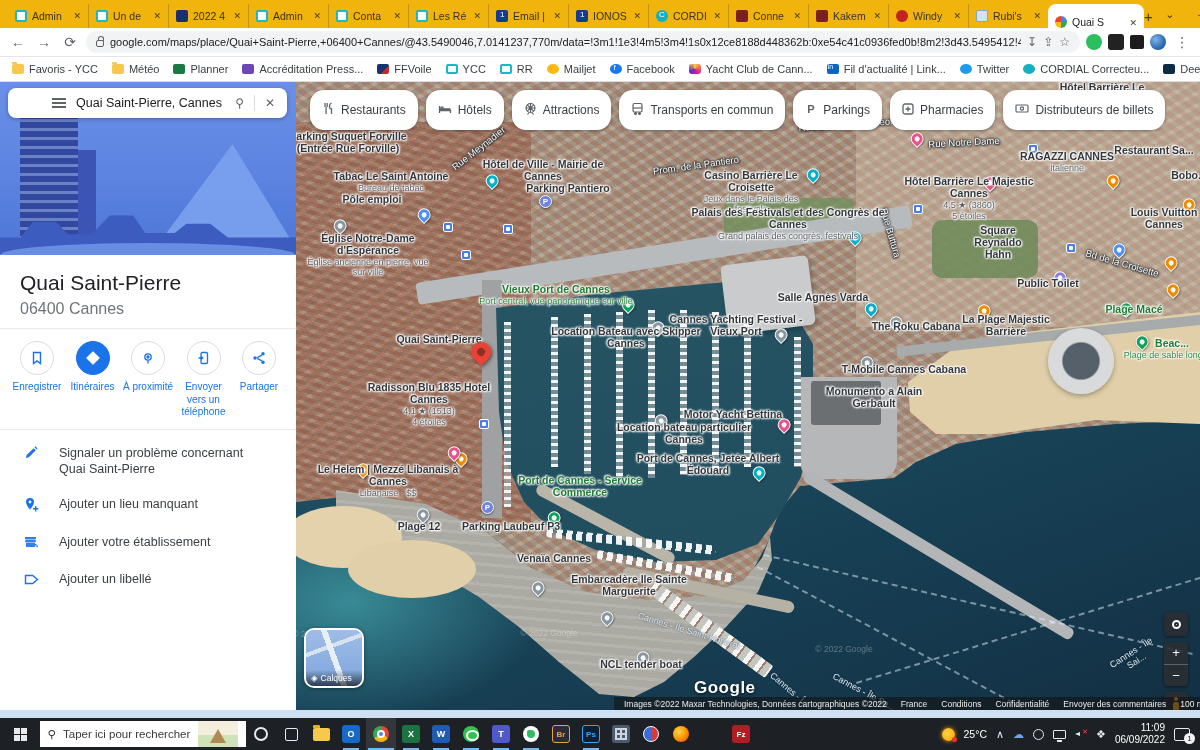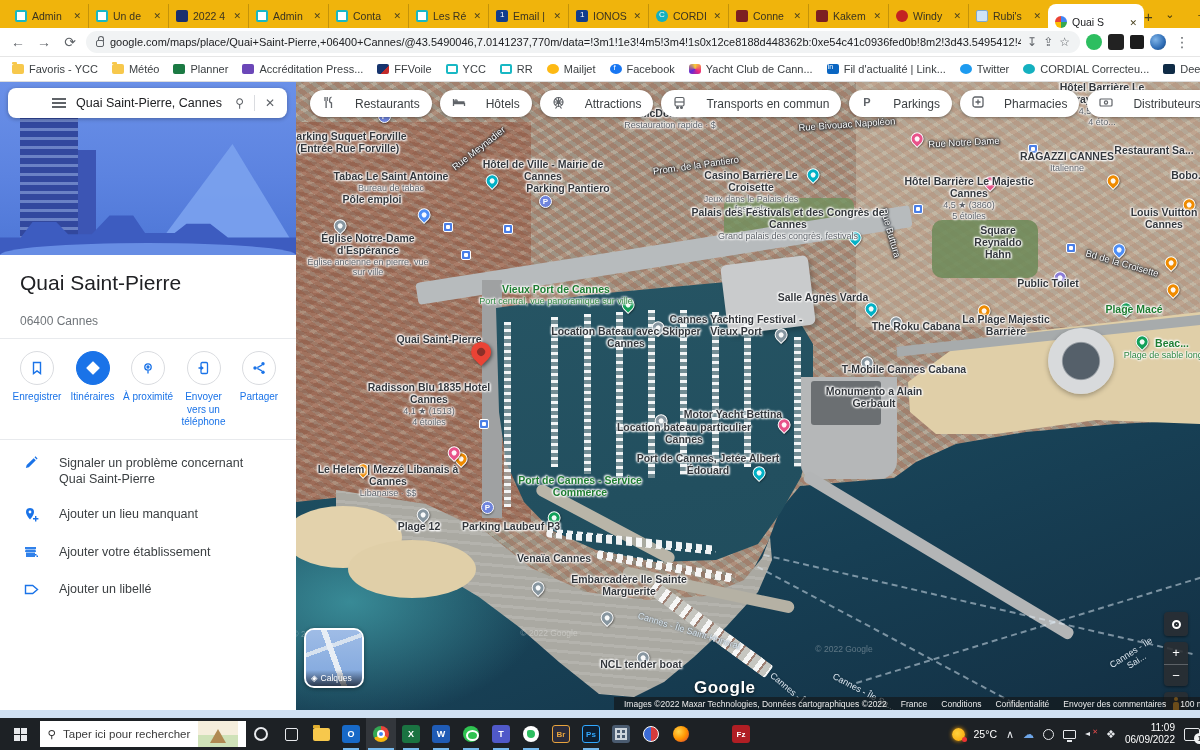--- a/index.html
+++ b/index.html
@@ -71,21 +71,21 @@
              clip-path:polygon(0 100%,0 62%,7% 62%,11% 28%,19% 28%,23% 55%,31% 55%,37% 14%,45% 14%,49% 52%,59% 52%,63% 32%,71% 32%,77% 62%,100% 62%,100% 100%); }
   .wave { position:absolute; left:0; bottom:0; width:100%; height:12px; background:#6f95ea; border-radius:100% 100% 0 0 / 200% 200% 0 0; opacity:.85; }
   .searchcard { position:absolute; left:8px; top:6px; width:279px; height:30px; background:#fff; border-radius:8px;
                 box-shadow:0 1px 4px rgba(0,0,0,.3); display:flex; align-items:center; gap:10px; padding:0 12px; z-index:5; }
   .hamb { width:14px; height:10px; border-top:2px solid #5f6368; border-bottom:2px solid #5f6368; position:relative; margin-left:32px; flex:none; }
   .hamb::after { content:""; position:absolute; left:0; top:2px; width:14px; height:2px; background:#5f6368; }
   .sq { flex:1; font-size:12.5px; color:#202124; white-space:nowrap; overflow:hidden; }
   .sdiv { width:1px; height:16px; background:#dadce0; flex:none; }
   .place-title { padding:16px 20px 10px; }
   .pt { font-size:21px; color:#202124; font-weight:400; }
-  .ps { font-size:12px; color:#70757a; margin-top:19px; }
+  .ps { font-size:16px; color:#70757a; margin-top:5px; }
   .hr { height:1px; background:#e8eaed; }
   .actions { display:flex; justify-content:space-between; padding:12px 10px 10px; }
   .act { width:54px; display:flex; flex-direction:column; align-items:center; gap:6px; cursor:pointer; }
   .act .circ { width:34px; height:34px; border-radius:50%; border:1px solid #dadce0; display:flex; align-items:center; justify-content:center; color:#1a73e8; }
   .act.primary .circ { background:#1a73e8; border-color:#1a73e8; color:#fff; }
   .act .alabel { font-size:10px; color:#1a73e8; text-align:center; line-height:1.25; }
   .links { padding:6px 0; }
   .lrow { display:flex; align-items:flex-start; gap:20px; padding:9px 24px; cursor:pointer; }
   .lrow .lic { color:#1a73e8; flex:none; margin-top:1px; }
   .lrow .ltxt { font-size:12.5px; color:#3c4043; line-height:1.35; }
@@ -127,22 +127,22 @@
             background-image:repeating-linear-gradient(90deg, rgba(255,255,255,.85) 0 5px, rgba(120,60,40,.5) 5px 7px, transparent 7px 13px); }
   .jettyAE { position:absolute; left:512px; top:388px; width:312px; height:12px; background:#b3b5b6; transform:rotate(31deg); transform-origin:left top; border-radius:5px; }
   .pont { position:absolute; width:7px; background:rgba(205,212,210,.55);
           background-image:repeating-linear-gradient(180deg, rgba(248,250,251,.95) 0 3px, rgba(30,70,85,.15) 3px 7px); }
   .yrow { position:absolute; height:9px; background-image:repeating-linear-gradient(90deg, rgba(250,251,252,.95) 0 6px, rgba(30,70,85,.1) 6px 10px); border-radius:3px; }
 
   .route-line { position:absolute; border-top:2px dashed rgba(225,238,247,.5); }
 
   
   .chips { position:absolute; left:14px; top:8px; display:flex; gap:8px; z-index:30; }
-  .chip { height:27px; background:#fff; border-radius:14px; box-shadow:0 1px 3px rgba(0,0,0,.35);
-          display:flex; align-items:center; gap:20px; padding:12px 12px; font-size:12px; color:#3c4043; white-space:nowrap; cursor:pointer; }
+  .chip { height:40px; background:#fff; border-radius:14px; box-shadow:0 1px 3px rgba(0,0,0,.35);
+          display:flex; align-items:center; gap:6px; padding:12px 12px; font-size:12px; color:#3c4043; white-space:nowrap; cursor:pointer; }
   .chip svg { flex:none; }
 
   
   .mlabel { position:absolute; transform:translate(-50%,-50%); text-align:center; font-size:10.5px; font-weight:bold; color:#33373c; line-height:1.15; z-index:20; pointer-events:none;
             text-shadow:0 0 2px #fff, 0 0 2px #fff, 0 0 3px #fff, 1px 1px 2px #fff, -1px -1px 2px #fff; }
   .mlabel .sub { font-size:9px; font-weight:normal; color:#5a5f66; margin-top:1px; }
   .mlabel.street { color:#fdfdfd; font-size:9.5px; font-weight:normal;
             text-shadow:0 0 2px rgba(35,40,45,.95), 0 0 2px rgba(35,40,45,.95), 0 0 3px rgba(35,40,45,.9), 1px 1px 2px rgba(35,40,45,.9); }
   .mlabel.green { color:#1e7d32; } .mlabel.green .sub { color:#2e8540; }
   .mlabel.route { color:#d9e5ef; font-size:9px; font-weight:normal; text-shadow:0 0 2px rgba(20,40,55,.8); }
@@ -211,21 +211,21 @@
   .ic-teams { background:#5059c9; color:#fff; } .ic-teams::after { content:"T"; }
   .ic-evernote { width:16px; height:16px; border-radius:50%; background:#fff; position:relative; }
   .ic-evernote::after { content:""; position:absolute; inset:4px; background:#2dbe60; border-radius:2px 50% 50% 50%; }
   .ic-bridge { background:#2b2b3a; color:#e8a33d; border:1px solid #e8a33d; } .ic-bridge::after { content:"Br"; font-size:8px; }
   .ic-photoshop { background:#0d1f33; color:#31a8ff; border:1px solid #31a8ff; } .ic-photoshop::after { content:"Ps"; font-size:8px; }
   .ic-calculator { background:#4a5b70; position:relative; } .ic-calculator::after { content:""; position:absolute; inset:3px; background-image:repeating-linear-gradient(0deg,#cfd6dd 0 2px, transparent 2px 5px), repeating-linear-gradient(90deg,#cfd6dd 0 2px, transparent 2px 5px); }
   .ic-sync { width:16px; height:16px; border-radius:50%; background:conic-gradient(#d63b3b 0 50%, #3b6bd6 50%); border:1px solid #fff; }
   .ic-firefox { width:16px; height:16px; border-radius:50%; background:radial-gradient(circle at 35% 35%, #ffd54c, #ff9500 50%, #e4552c 85%); }
   .ic-cloud { color:#7ab8f5; font-family:"DejaVu Sans",sans-serif; font-size:16px; font-weight:normal; }
   .ic-filezilla { background:#b01e24; color:#fff; } .ic-filezilla::after { content:"Fz"; font-size:8px; }
-  .tray { margin-left:auto; display:flex; align-items:center; gap:9px; padding-right:0; font-size:10.5px; }
+  .tray { margin-left:auto; display:flex; align-items:center; gap:9px; padding-right:10px; font-size:10.5px; }
   .sunic { width:13px; height:13px; border-radius:50%; background:radial-gradient(circle at 40% 40%, #ffd23e, #f9a201); box-shadow:0 0 4px #f9a201; position:relative; }
   .sunic::after { content:""; position:absolute; right:-2px; bottom:-1px; width:5px; height:5px; border-radius:50%; background:#e33; }
   .trayglyph { color:#e8eaed; font-size:11px; font-family:"DejaVu Sans",sans-serif; }
   .monic { width:13px; height:9px; border:1.5px solid #e8eaed; border-radius:1px; position:relative; }
   .monic::after { content:""; position:absolute; left:3px; bottom:-4px; width:5px; height:2px; background:#e8eaed; }
   .volmut { position:relative; width:12px; height:10px; }
   .volmut::before { content:""; position:absolute; left:0; top:3px; border-top:2px solid transparent; border-bottom:2px solid transparent; border-right:5px solid #e8eaed; width:0; height:0; }
   .volmut::after { content:"✕"; position:absolute; right:-1px; top:-1px; font-size:7px; color:#e84b4b; }
   .circstat { width:11px; height:11px; border:1.5px solid #e8eaed; border-radius:50%; }
   .clockblk { text-align:right; line-height:1.2; font-size:10px; }

